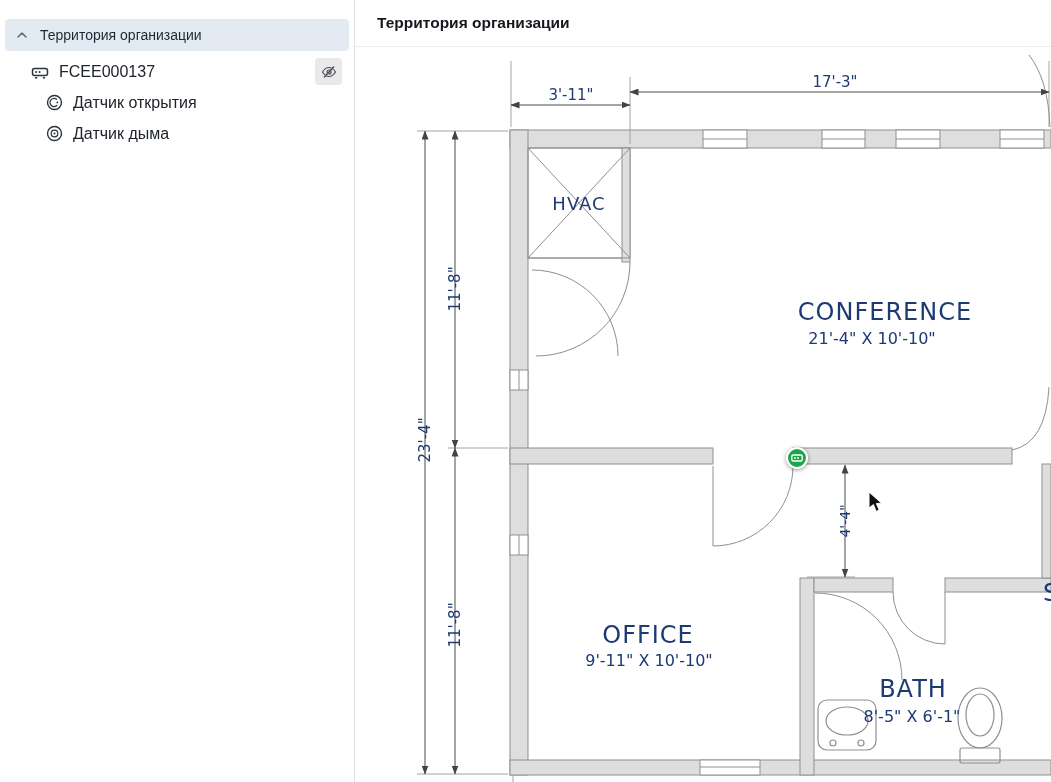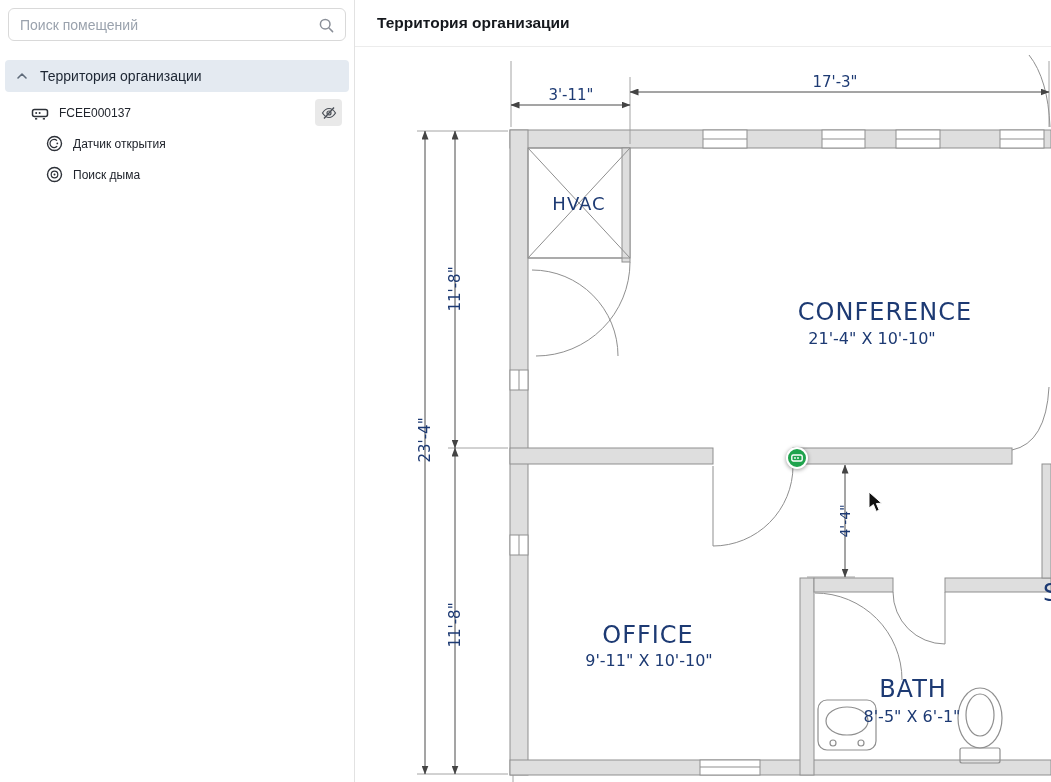--- a/index.html
+++ b/index.html
@@ -27,21 +27,21 @@
   .search-icon { position:absolute; right:11px; top:9px; line-height:0; }
 
   .tree { margin-top:19px; }
   .root-row {
     height:32px; margin:0 5px; background:#e4eaf1; border-radius:4px;
     display:flex; align-items:center; gap:12px; padding:0 11px;
     font-size:14px; color:#1d2633; cursor:pointer;
   }
   .row {
     height:31px; display:flex; align-items:center; gap:10px;
-    font-size:12px; color:#20242c; cursor:pointer;
+    font-size:16px; color:#20242c; cursor:pointer;
   }
   .device-row { margin-top:5px; padding-left:31px; position:relative; }
   .eye-btn {
     position:absolute; right:12px; top:2px; width:27px; height:27px;
     background:#e9e9e9; border:none; border-radius:4px;
     display:flex; align-items:center; justify-content:center; cursor:pointer;
   }
   .sensor-row { padding-left:46px; }
   .icon { line-height:0; flex:none; }
 
@@ -81,29 +81,20 @@
     box-shadow:0 2px 8px rgba(0,0,0,.25);
   }
   .cursor { position:absolute; left:513px; top:445px; line-height:0; }
 </style>
 </head>
 <body>
 
 <div class="app">
 
   <div class="sidebar">
-    <div class="search-wrap">
-      <input class="search-input" type="text" placeholder="Поиск помещений" style="">
-      <span class="search-icon">
-        <svg width="17" height="17" viewBox="0 0 17 17">
-          <circle cx="7.2" cy="7.2" r="4.8" fill="none" stroke="#8a8f98" stroke-width="1.5"></circle>
-          <line x1="11" y1="11" x2="14.6" y2="14.6" stroke="#8a8f98" stroke-width="1.5" stroke-linecap="round"></line>
-        </svg>
-      </span>
-    </div>
 
     <div class="tree">
       <div class="root-row">
         <span class="icon">
           <svg width="12" height="12" viewBox="0 0 12 12">
             <polyline points="2,8 6,4 10,8" fill="none" stroke="#5f6b7a" stroke-width="1.6" stroke-linecap="round" stroke-linejoin="round"></polyline>
           </svg>
         </span>
         <span>Территория организации</span>
       </div>
@@ -142,21 +133,21 @@
       </div>
 
       <div class="row sensor-row">
         <span class="icon">
           <svg width="17" height="17" viewBox="0 0 17 17" fill="none" stroke="#2d3138">
             <circle cx="8.5" cy="8.5" r="7" stroke-width="1.4"></circle>
             <circle cx="8.5" cy="8.5" r="3.3" stroke-width="1.2"></circle>
             <circle cx="8.5" cy="8.5" r="1" fill="#2d3138" stroke="none"></circle>
           </svg>
         </span>
-        <span>Поиск дыма</span>
+        <span>Датчик дыма</span>
       </div>
     </div>
   </div>
 
   <div class="main">
     <div class="main-header">
       <span>Территория организации</span>
     </div>
 
     <div class="plan">

